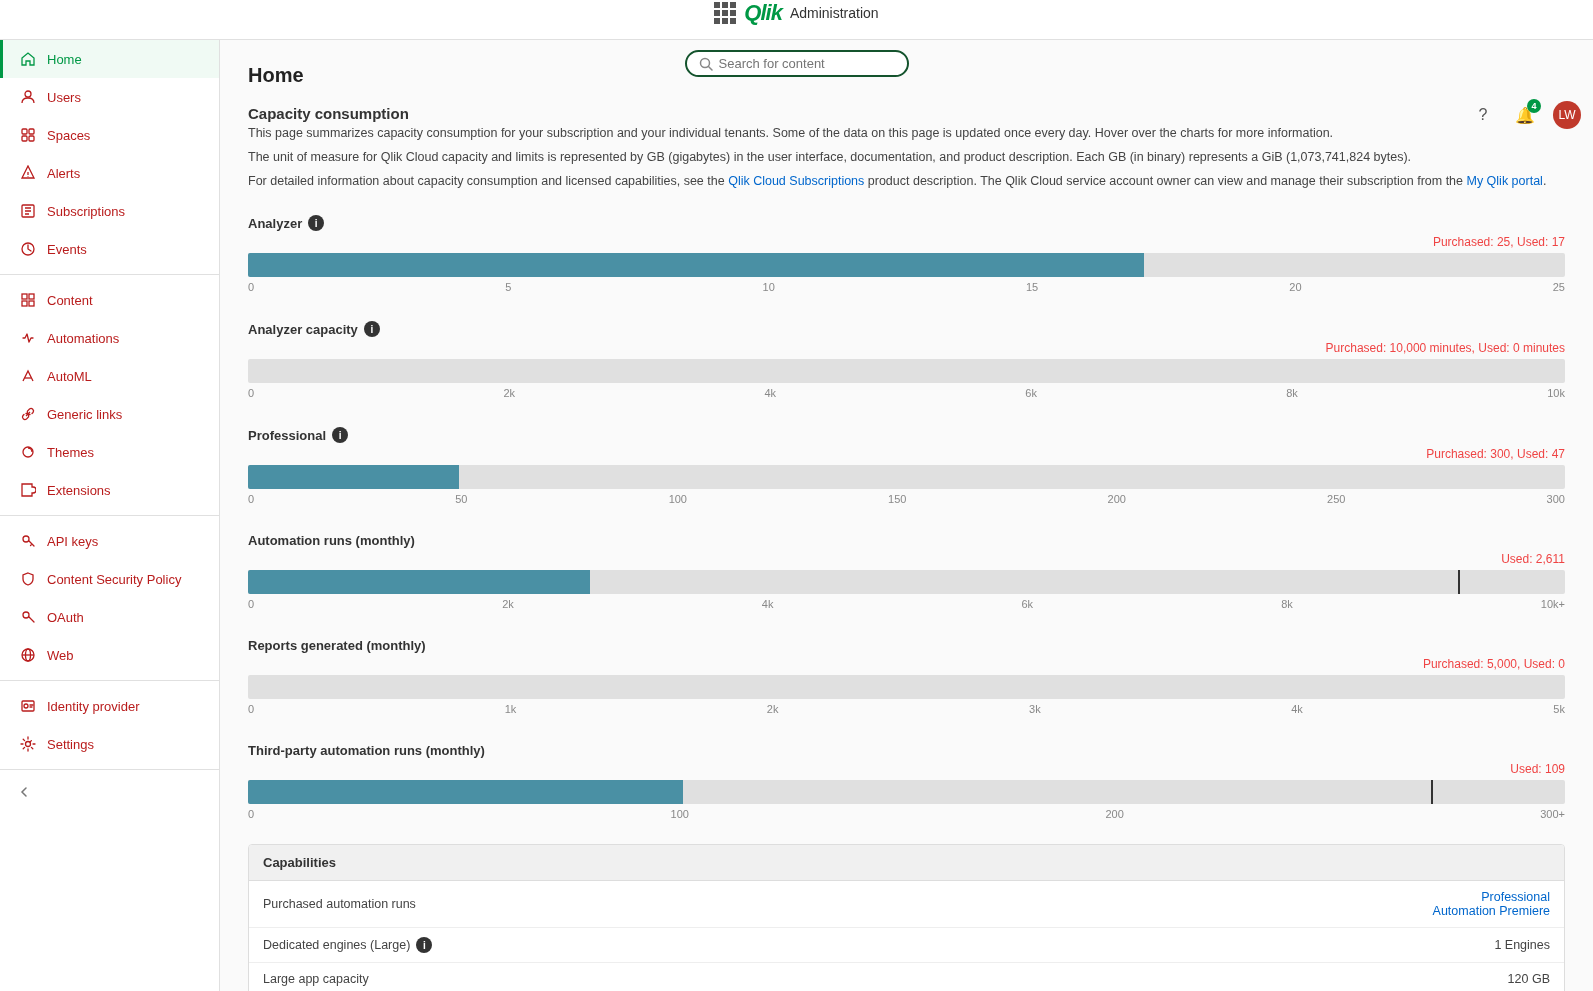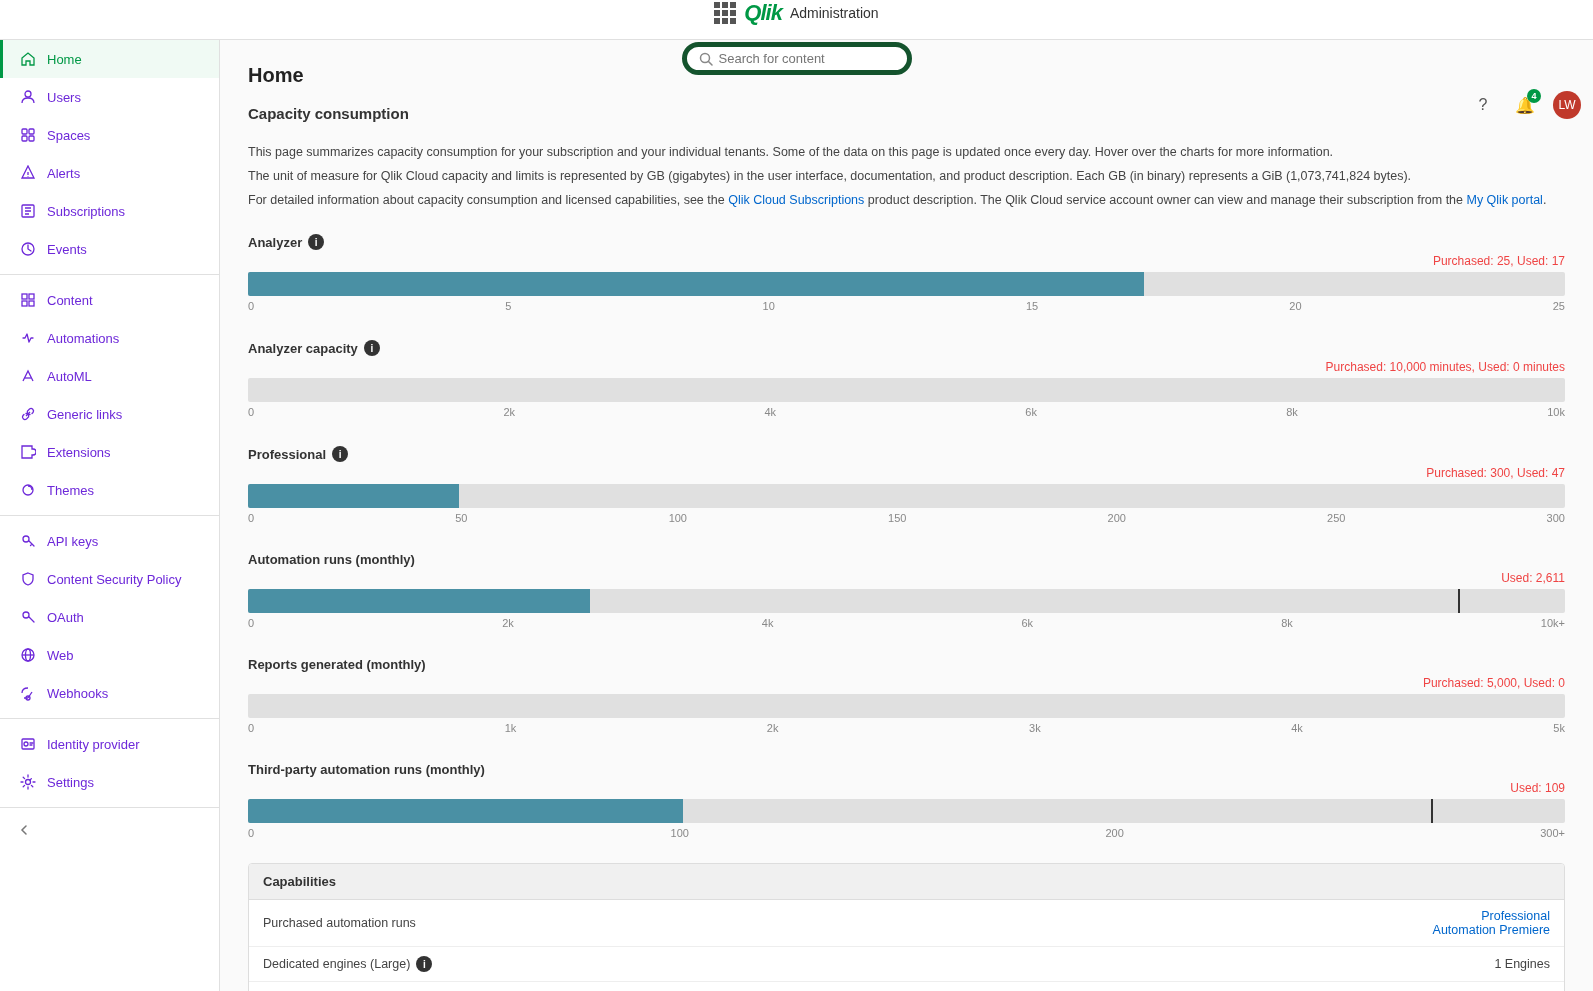--- a/index.html
+++ b/index.html
@@ -5,44 +5,44 @@
     * { box-sizing: border-box; margin: 0; padding: 0; }
     body { font-family: 'Segoe UI', Arial, sans-serif; font-size: 13px; background: #fff; color: #333; display: flex; flex-direction: column; height: 100vh; overflow: hidden; }
 
     
     .topbar { display: flex; align-items: center; height: 40px; background: #fff; border-bottom: 1px solid #e0e0e0; padding: 0 12px; gap: 12px; flex-shrink: 0; z-index: 10; flex-direction: column; }
     .topbar-left { display: flex; align-items: center; gap: 8px; }
     .grid-icon { display: grid; grid-template-columns: repeat(3,6px); gap: 2px; cursor: pointer; }
     .grid-icon span { width: 6px; height: 6px; background: #555; display: block; }
     .qlik-logo { font-size: 22px; font-weight: bold; color: #009845; font-style: italic; letter-spacing: -1px; }
     .admin-label { font-size: 14px; color: #333; font-weight: 400; }
-    .search-bar { flex: 1; max-width: 480px; margin: 4px auto; display: flex; align-items: center; border: 5px solid #14532d; border-radius: 20px; padding: 4px 12px; gap: 6px; background: #fff; }
+    .search-bar { flex: 1; max-width: 480px; margin: 12px auto; display: flex; align-items: center; border: 2px solid #14532d; border-radius: 20px; padding: 4px 12px; gap: 6px; background: #fff; }
     .search-bar input { border: none; outline: none; flex: 1; font-size: 13px; color: #555; background: transparent; }
     .topbar-right { display: flex; align-items: center; gap: 14px; margin-left: auto; }
     .icon-btn { width: 28px; height: 28px; display: flex; align-items: center; justify-content: center; cursor: pointer; color: #555; font-size: 16px; position: relative; border-radius: 50%; }
     .badge { position: absolute; top: -2px; right: -2px; background: #009845; color: #fff; border-radius: 50%; width: 14px; height: 14px; font-size: 9px; display: flex; align-items: center; justify-content: center; font-weight: bold; }
     .avatar { width: 28px; height: 28px; border-radius: 50%; background: #c0392b; color: #fff; display: flex; align-items: center; justify-content: center; font-size: 12px; font-weight: normal; cursor: pointer; }
 
     
     .layout { display: flex; flex: 1; overflow: hidden; }
 
     
     .sidebar { width: 220px; border-right: 1px solid #e0e0e0; background: #fff; overflow-y: auto; flex-shrink: 0; }
-    .sidebar-item { display: flex; align-items: center; gap: 10px; padding: 10px 16px; cursor: pointer; color: #6d28d9; font-size: 13px; border-left: 3px solid transparent; }
+    .sidebar-item { display: flex; align-items: center; gap: 10px; padding: 10px 16px; cursor: pointer; color: #b91c1c; font-size: 13px; border-left: 3px solid transparent; }
     .sidebar-item.active { border-left-color: #009845; background: #f0faf4; color: #009845; font-weight: 500; }
     .sidebar-icon { width: 18px; height: 18px; display: flex; align-items: center; justify-content: center; flex-shrink: 0; }
     .sidebar-divider { height: 1px; background: #e0e0e0; margin: 6px 0; }
     .sidebar-collapse { display: flex; align-items: center; padding: 8px 16px; cursor: pointer; color: #777; }
 
     
     .main { flex: 1; overflow-y: auto; padding: 24px 28px; background: #fafafa; }
     .page-title { font-size: 20px; font-weight: 600; color: #222; margin-bottom: 18px; }
 
     
-    .section-title { font-size: 15px; font-weight: 600; margin-bottom: 20px; }
+    .section-title { font-size: 15px; font-weight: 600; margin-bottom: 1px; }
     .description { font-size: 12.5px; color: #444; line-height: 1.6; margin-bottom: 4px; }
     .description a { color: #0066cc; text-decoration: none; }
 
     
     .charts-grid { display: grid; grid-template-columns: 1fr; gap: 28px 40px; margin-top: 24px; }
     .chart-block { }
     .chart-header { display: flex; align-items: center; gap: 6px; margin-bottom: 4px; }
     .chart-title { font-size: 13px; font-weight: 600; }
     .info-circle { width: 16px; height: 16px; border-radius: 50%; background: #333; color: #fff; display: inline-flex; align-items: center; justify-content: center; font-size: 10px; font-weight: bold; cursor: pointer; }
     .chart-stat { font-size: 12px; color: #ef4444; text-align: right; margin-bottom: 4px; }
@@ -209,34 +209,34 @@
             <path d="M4 8.5l-1 1a2.5 2.5 0 003.5 3.5l2-2A2.5 2.5 0 006 7.5" stroke="currentColor" stroke-width="1.3" stroke-linecap="round"></path>
             <path d="M12 7.5l1-1A2.5 2.5 0 009.5 3l-2 2A2.5 2.5 0 0010 8.5" stroke="currentColor" stroke-width="1.3" stroke-linecap="round"></path>
           </svg>
       </span>
       <span>Generic links</span>
     </div>
 
     <div class="sidebar-item">
       <span class="sidebar-icon">
         <svg width="16" height="16" viewBox="0 0 16 16" fill="none">
-            <path d="M9 2h3v3h1a1 1 0 010 6h-1v3H2V2h7z" stroke="currentColor" stroke-width="1.3" fill="none"></path>
-          </svg>
-      </span>
-      <span>Extensions</span>
-    </div>
-
-    <div class="sidebar-item">
-      <span class="sidebar-icon">
-        <svg width="16" height="16" viewBox="0 0 16 16" fill="none">
             <circle cx="8" cy="8" r="5" stroke="currentColor" stroke-width="1.3"></circle>
             <path d="M8 4c2.2 0 4 1.8 4 4" stroke="currentColor" stroke-width="1.3"></path>
           </svg>
       </span>
       <span>Themes</span>
+    </div>
+
+    <div class="sidebar-item">
+      <span class="sidebar-icon">
+        <svg width="16" height="16" viewBox="0 0 16 16" fill="none">
+            <path d="M9 2h3v3h1a1 1 0 010 6h-1v3H2V2h7z" stroke="currentColor" stroke-width="1.3" fill="none"></path>
+          </svg>
+      </span>
+      <span>Extensions</span>
     </div>
 
     <div class="sidebar-divider"></div>
 
     <div class="sidebar-item">
       <span class="sidebar-icon">
         <svg width="16" height="16" viewBox="0 0 16 16" fill="none">
             <path d="M6 9a3 3 0 100-6 3 3 0 000 6z" stroke="currentColor" stroke-width="1.3"></path>
             <path d="M9 8l5 5M12 11l-1.5 1.5" stroke="currentColor" stroke-width="1.3" stroke-linecap="round"></path>
           </svg>
@@ -267,30 +267,20 @@
       <span class="sidebar-icon">
         <svg width="16" height="16" viewBox="0 0 16 16" fill="none">
             <circle cx="8" cy="8" r="6" stroke="currentColor" stroke-width="1.3"></circle>
             <ellipse cx="8" cy="8" rx="2.5" ry="6" stroke="currentColor" stroke-width="1.3"></ellipse>
             <line x1="2" y1="8" x2="14" y2="8" stroke="currentColor" stroke-width="1.3"></line>
           </svg>
       </span>
       <span>Web</span>
     </div>
 
-    <div class="sidebar-item">
-      <span class="sidebar-icon">
-        <svg width="16" height="16" viewBox="0 0 16 16" fill="none">
-            <path d="M2 8c0-3.3 2.7-5 6-5" stroke="currentColor" stroke-width="1.3"></path>
-            <circle cx="8" cy="13" r="2" stroke="currentColor" stroke-width="1.3"></circle>
-            <path d="M4 13H8M8 13l4-6" stroke="currentColor" stroke-width="1.3"></path>
-          </svg>
-      </span>
-      <span>Webhooks</span>
-    </div>
 
     <div class="sidebar-divider"></div>
 
     <div class="sidebar-item">
       <span class="sidebar-icon">
         <svg width="16" height="16" viewBox="0 0 16 16" fill="none">
             <rect x="2" y="3" width="12" height="10" rx="1" stroke="currentColor" stroke-width="1.3"></rect>
             <circle cx="6" cy="8" r="2" stroke="currentColor" stroke-width="1.3"></circle>
             <path d="M10 7h3M10 9h2" stroke="currentColor" stroke-width="1.3" stroke-linecap="round"></path>
           </svg>

